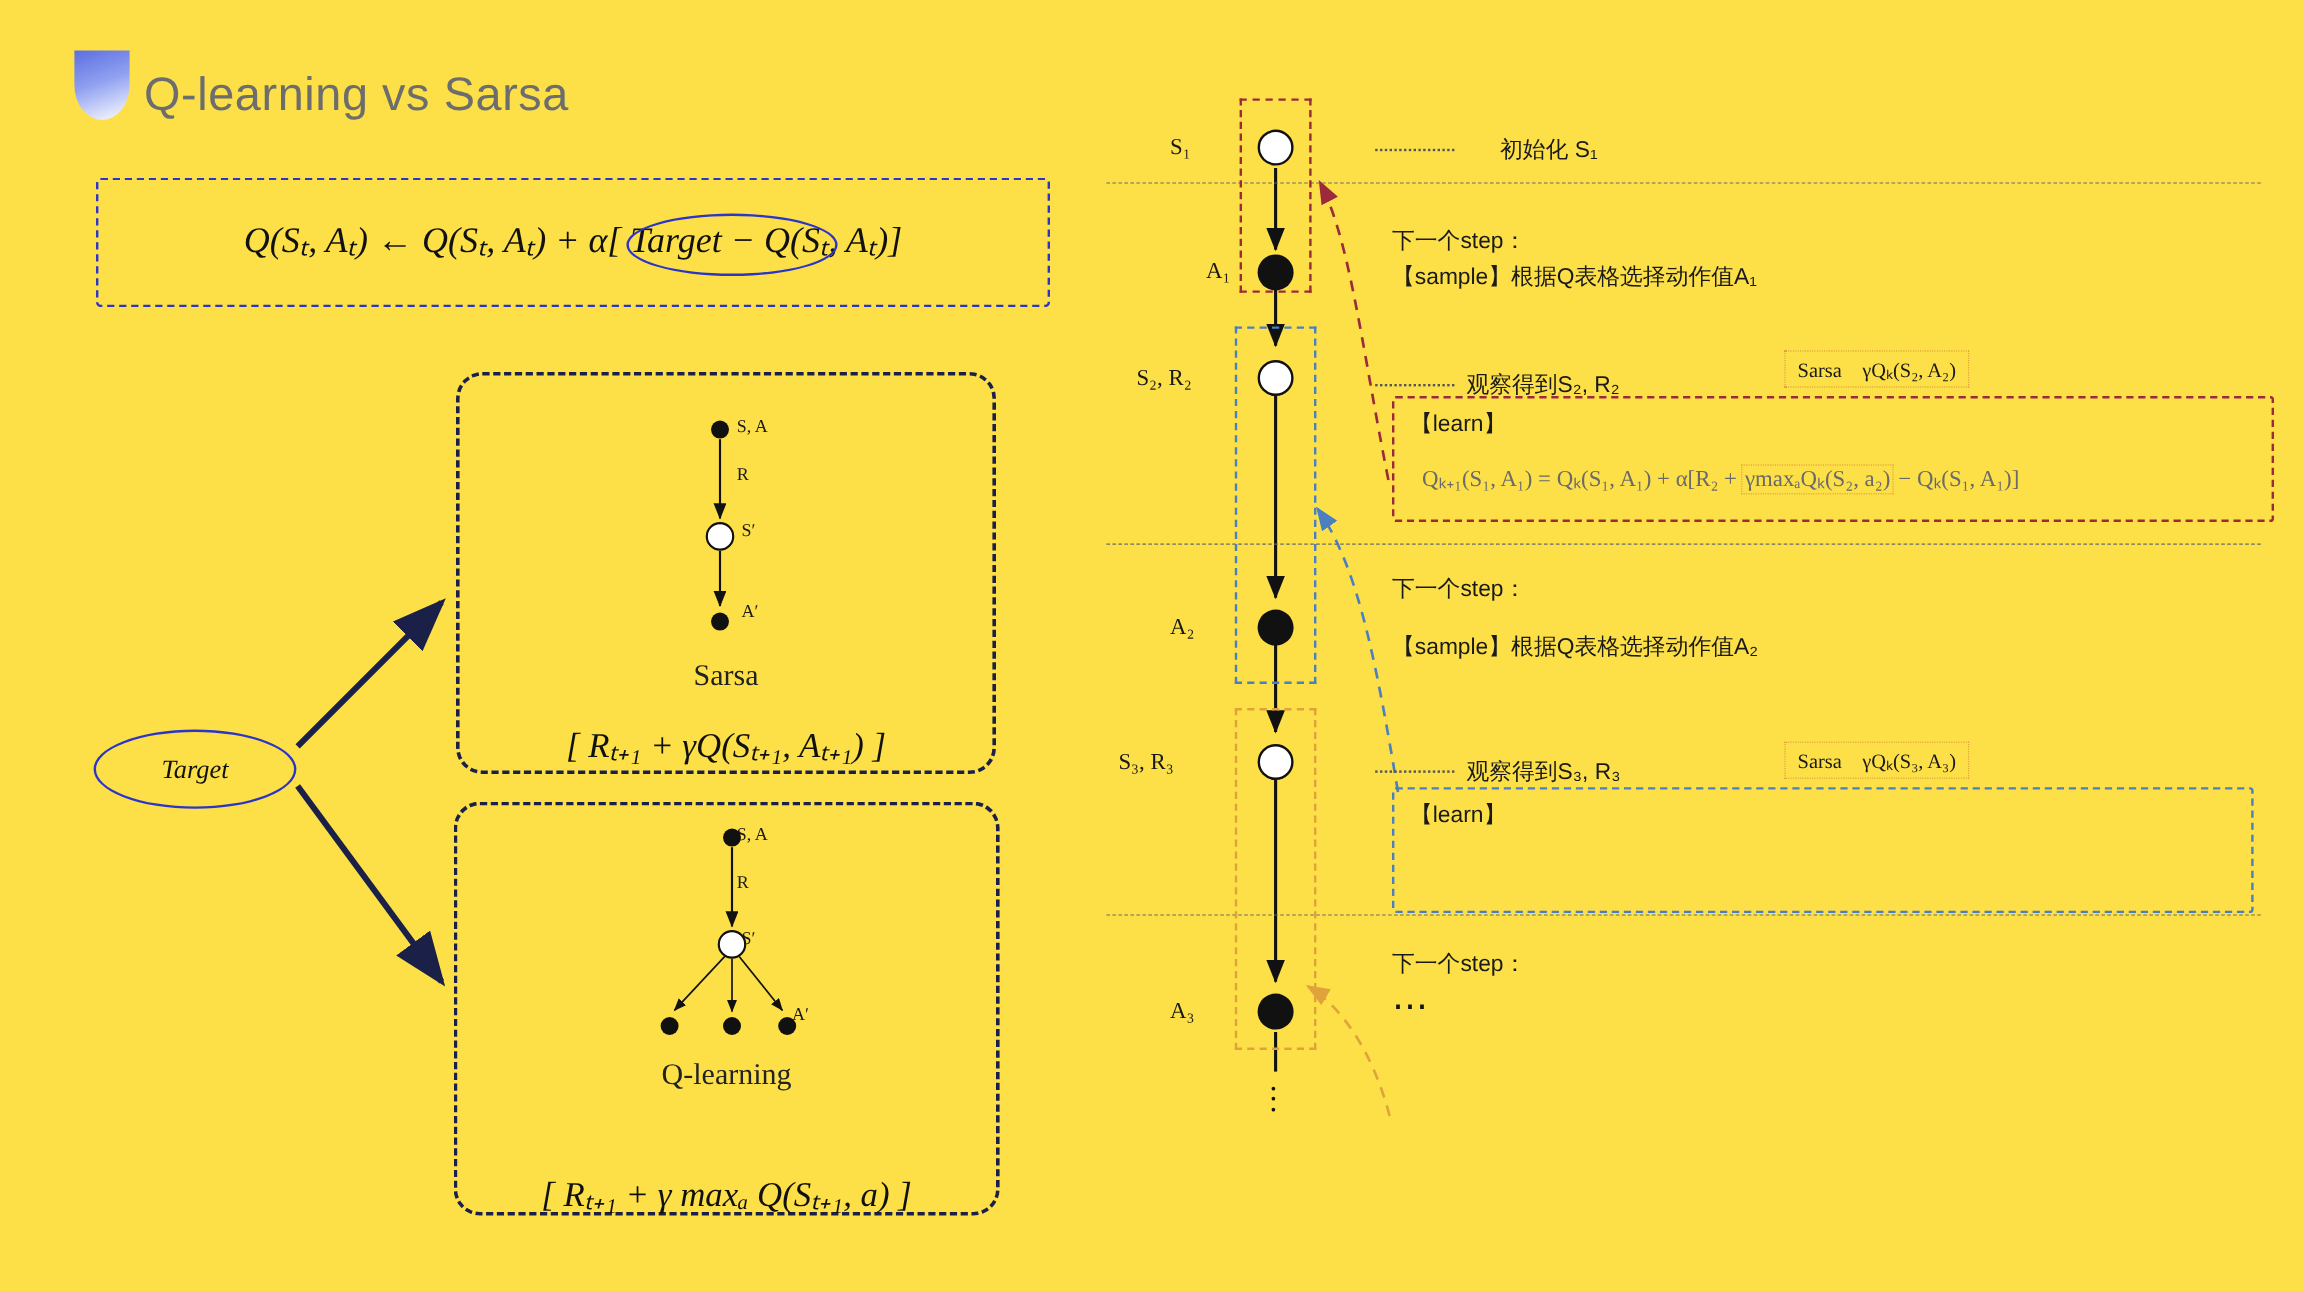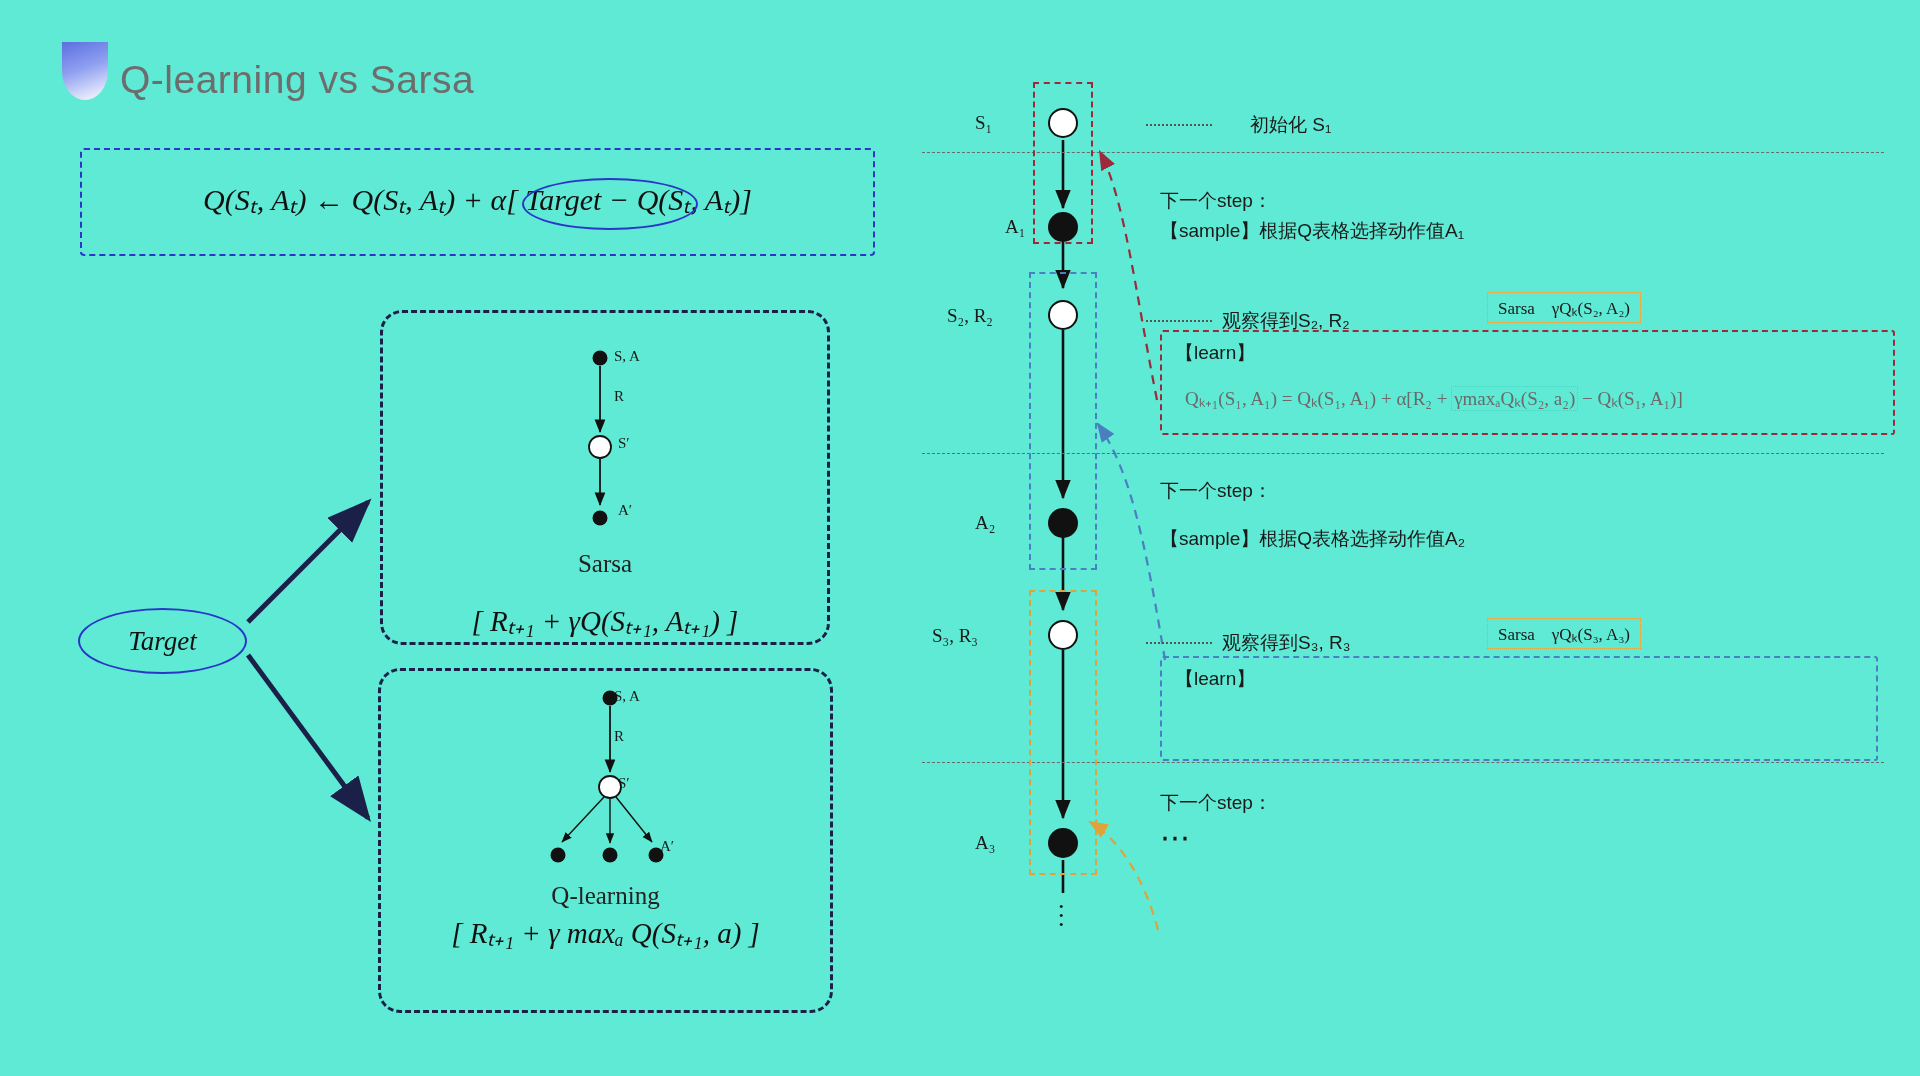--- a/index.html
+++ b/index.html
@@ -10,21 +10,21 @@
   body {
     width: 1920px;
     height: 1076px;
     position: relative;
     font-family: "Liberation Sans", sans-serif;
     overflow: hidden;
   }
   .slide {
     position: absolute;
     inset: 0;
-    background: #5eead4;
+    background: #fde047;
   }
 
   
   #title-deco {
     position: absolute;
     left: 62px;
     top: 42px;
     width: 46px;
     height: 58px;
     border-radius: 0 0 46px 46px / 0 0 58px 58px;
@@ -88,21 +88,21 @@
     border-radius: 50%;
   }
   #target-ellipse-label {
     position: absolute;
     inset: 0;
     display: flex;
     align-items: center;
     justify-content: center;
     font-family: "Liberation Serif", serif;
     font-style: italic;
-    font-size: 27px;
+    font-size: 22px;
     color: #111111;
     text-align: right;
   }
 
   
   #sarsa-panel {
     left: 380px;
     top: 310px;
     width: 450px;
     height: 335px;
@@ -272,21 +272,21 @@
   <div class="panel-name" style="top:550px; left:380px; width:450px;">Sarsa</div>
   <div class="panel-formula" style="top:600px; left:380px; width:450px;">[ Rₜ₊₁ + γQ(Sₜ₊₁, Aₜ₊₁) ]</div>
 
   <div class="state-label" style="left:614px; top:348px; font-size:15px;">S, A</div>
   <div class="state-label" style="left:614px; top:388px; font-size:15px;">R</div>
   <div class="state-label" style="left:618px; top:435px; font-size:15px;">S′</div>
   <div class="state-label" style="left:618px; top:502px; font-size:15px;">A′</div>
 
   <div id="qlearning-panel" class="dashed-box"></div>
   <div class="panel-name" style="top:882px; left:378px; width:455px;">Q-learning</div>
-  <div class="panel-formula" style="top:912px; left:378px; width:455px;">[ Rₜ₊₁ + γ maxₐ Q(Sₜ₊₁, a) ]</div>
+  <div class="panel-formula" style="top:974px; left:378px; width:455px;">[ Rₜ₊₁ + γ maxₐ Q(Sₜ₊₁, a) ]</div>
 
   <div class="state-label" style="left:614px; top:688px; font-size:15px;">S, A</div>
   <div class="state-label" style="left:614px; top:728px; font-size:15px;">R</div>
   <div class="state-label" style="left:618px; top:775px; font-size:15px;">S′</div>
   <div class="state-label" style="left:660px; top:838px; font-size:15px;">A′</div>
 
   <svg class="overlay" viewBox="0 0 1920 1076">
     <defs>
       <marker id="navyArrow" markerWidth="10" markerHeight="10" refX="8" refY="3.5" orient="auto">
         <polygon points="0 0, 9 3.5, 0 7" fill="#1b2049"></polygon>

